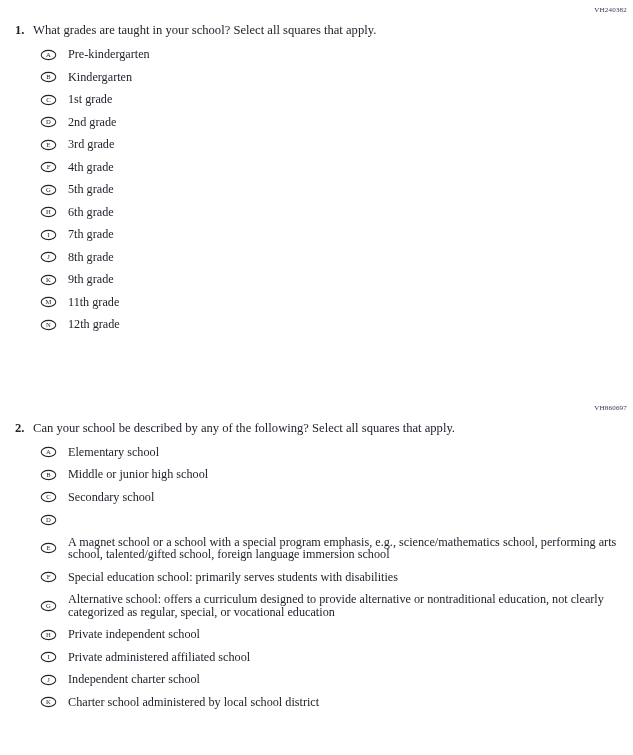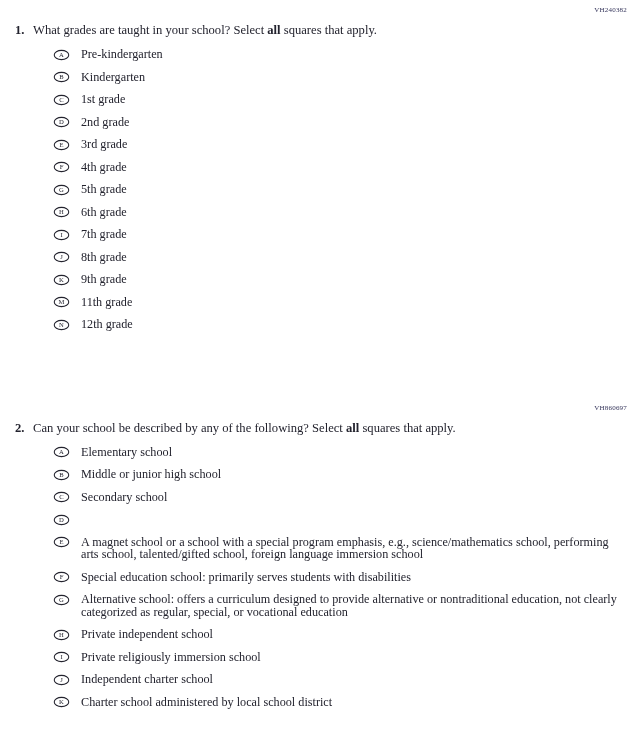--- a/index.html
+++ b/index.html
@@ -42,26 +42,26 @@
     padding-right: 12px;
     margin-top: 8px;
     font-size: 12.6px;
     line-height: 15px;
   }
   .qnum {
     font-weight: bold;
     width: 18px;
     flex: 0 0 18px;
   }
-  .qtext b { font-weight: bold; }
+  .qtext b { font-weight: normal; }
   .options-list { margin-top: 10px; }
   .option-row {
     display: flex;
-    align-items: flex-start;
-    padding-left: 53px;
+    align-items: center;
+    padding-left: 40px;
     padding-right: 10px;
     margin-bottom: 10px;
   }
   .oval {
     flex: 0 0 17px;
     width: 17px;
     height: 12px;
     margin-top: 0.5px;
     color: var(--text-color);
     cursor: pointer;
@@ -293,21 +293,21 @@
           </span>
           <span class="option-label">Private independent school</span>
         </div>
         <div class="option-row">
           <span class="oval">
             <svg viewBox="0 0 18 12" width="17" height="12" aria-hidden="true">
               <ellipse cx="9" cy="6" rx="7.7" ry="4.9" fill="none" stroke="currentColor" stroke-width="1.1"></ellipse>
               <text x="9" y="8.4" text-anchor="middle" class="oval-letter">I</text>
             </svg>
           </span>
-          <span class="option-label">Private religiously immersion school</span>
+          <span class="option-label">Private administered affiliated school</span>
         </div>
         <div class="option-row">
           <span class="oval">
             <svg viewBox="0 0 18 12" width="17" height="12" aria-hidden="true">
               <ellipse cx="9" cy="6" rx="7.7" ry="4.9" fill="none" stroke="currentColor" stroke-width="1.1"></ellipse>
               <text x="9" y="8.4" text-anchor="middle" class="oval-letter">J</text>
             </svg>
           </span>
           <span class="option-label">Independent charter school</span>
         </div>

